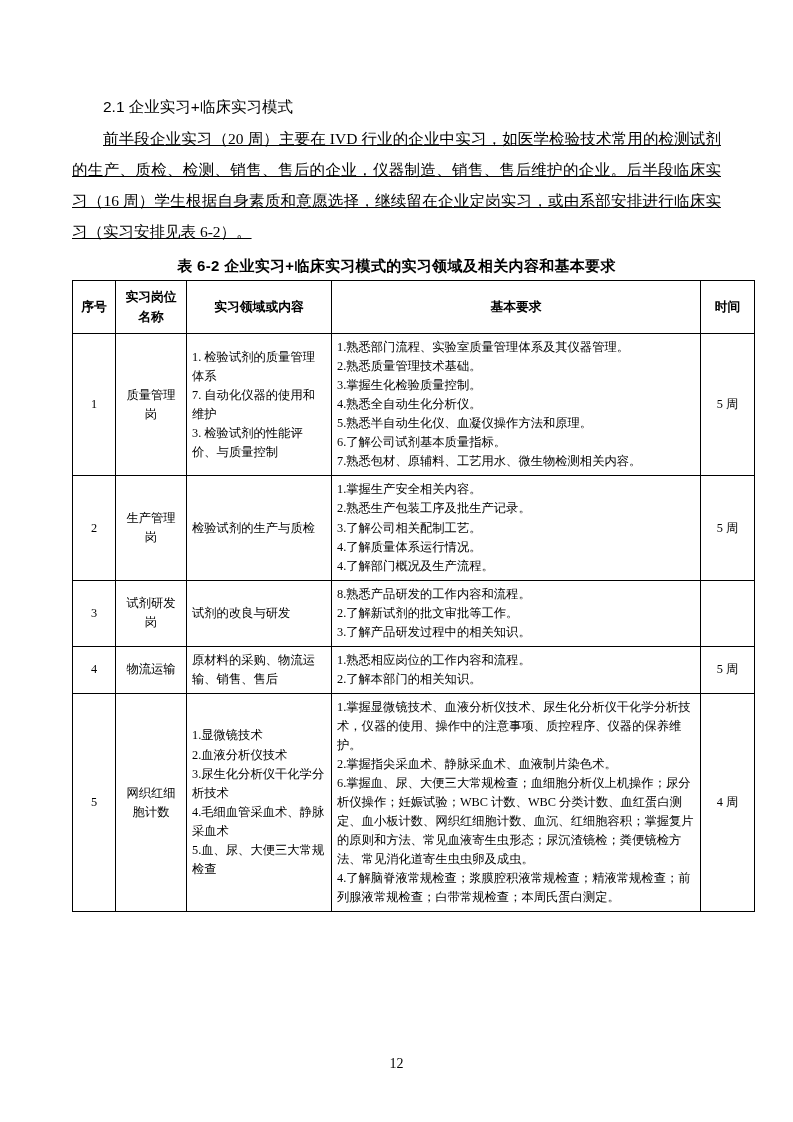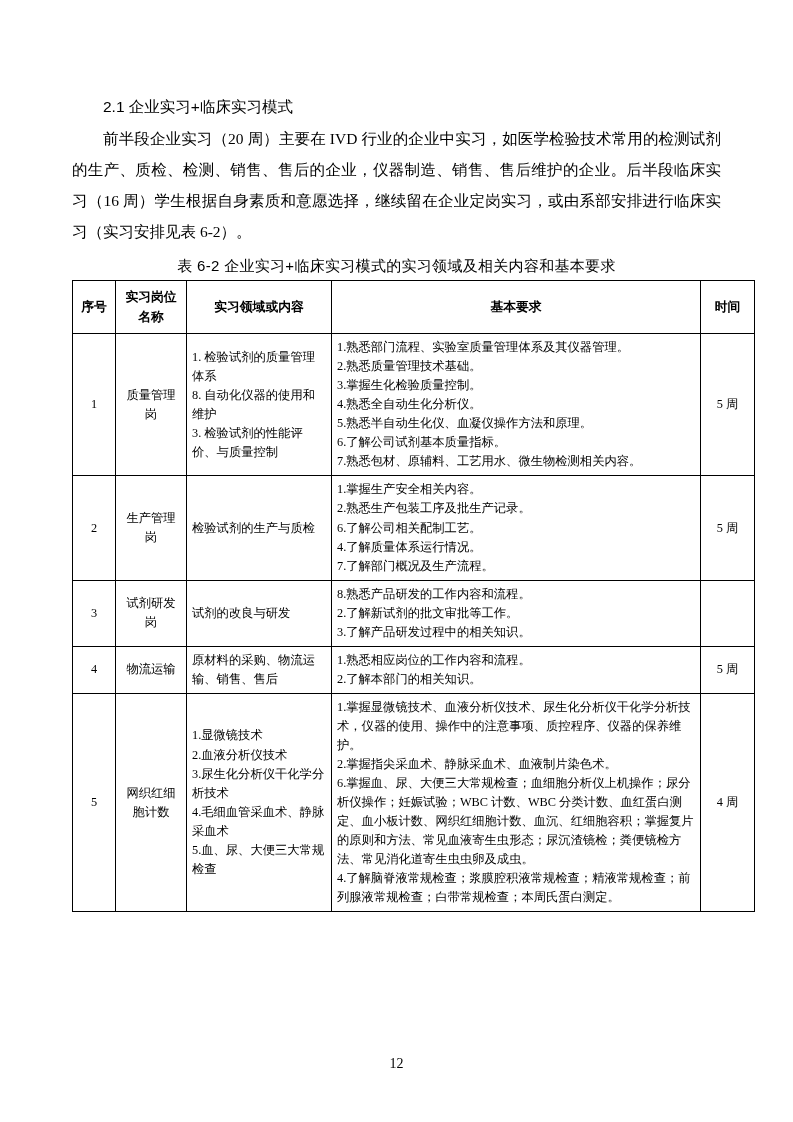--- a/index.html
+++ b/index.html
@@ -29,24 +29,25 @@
     margin: 0 0 2px 0;
     font-family: "Liberation Sans", "DejaVu Sans", sans-serif;
   }
   .para {
     font-size: 15.5px;
     line-height: 2.0;
     text-indent: 2em;
     margin: 0;
     text-align: justify;
     font-family: "Liberation Serif", "DejaVu Serif", serif;
+    text-decoration: underline;
   }
   .table-caption {
     font-size: 15px;
-    font-weight: normal;
+    font-weight: bold;
     text-align: center;
     margin: 10px 0 4px 0;
     font-family: "Liberation Sans", "DejaVu Sans", sans-serif;
     letter-spacing: 0.3px;
   }
   table.main {
     border-collapse: collapse;
     width: 649px;
     table-layout: fixed;
     font-size: 12.3px;
@@ -103,44 +104,44 @@
         <th class="c-req">基本要求</th>
         <th class="c-time">时间</th>
       </tr>
     </thead>
     <tbody>
       <tr>
         <td class="c-idx">1</td>
         <td class="c-post">质量管理岗</td>
         <td class="c-area">
             <div>1. 检验试剂的质量管理体系</div>
-            <div>8. 自动化仪器的使用和维护</div>
+            <div>7. 自动化仪器的使用和维护</div>
             <div>3. 检验试剂的性能评价、与质量控制</div>
           </td>
         <td class="c-req">
             <div>1.熟悉部门流程、实验室质量管理体系及其仪器管理。</div>
             <div>2.熟悉质量管理技术基础。</div>
             <div>3.掌握生化检验质量控制。</div>
             <div>4.熟悉全自动生化分析仪。</div>
             <div>5.熟悉半自动生化仪、血凝仪操作方法和原理。</div>
             <div>6.了解公司试剂基本质量指标。</div>
             <div>7.熟悉包材、原辅料、工艺用水、微生物检测相关内容。</div>
           </td>
         <td class="c-time">5 周</td>
       </tr>
       <tr>
         <td class="c-idx">2</td>
         <td class="c-post">生产管理岗</td>
         <td class="c-area">检验试剂的生产与质检</td>
         <td class="c-req">
             <div>1.掌握生产安全相关内容。</div>
             <div>2.熟悉生产包装工序及批生产记录。</div>
-            <div>6.了解公司相关配制工艺。</div>
+            <div>3.了解公司相关配制工艺。</div>
             <div>4.了解质量体系运行情况。</div>
-            <div>7.了解部门概况及生产流程。</div>
+            <div>4.了解部门概况及生产流程。</div>
           </td>
         <td class="c-time">5 周</td>
       </tr>
       <tr>
         <td class="c-idx">3</td>
         <td class="c-post">试剂研发岗</td>
         <td class="c-area">试剂的改良与研发</td>
         <td class="c-req">
             <div>8.熟悉产品研发的工作内容和流程。</div>
             <div>2.了解新试剂的批文审批等工作。</div>

